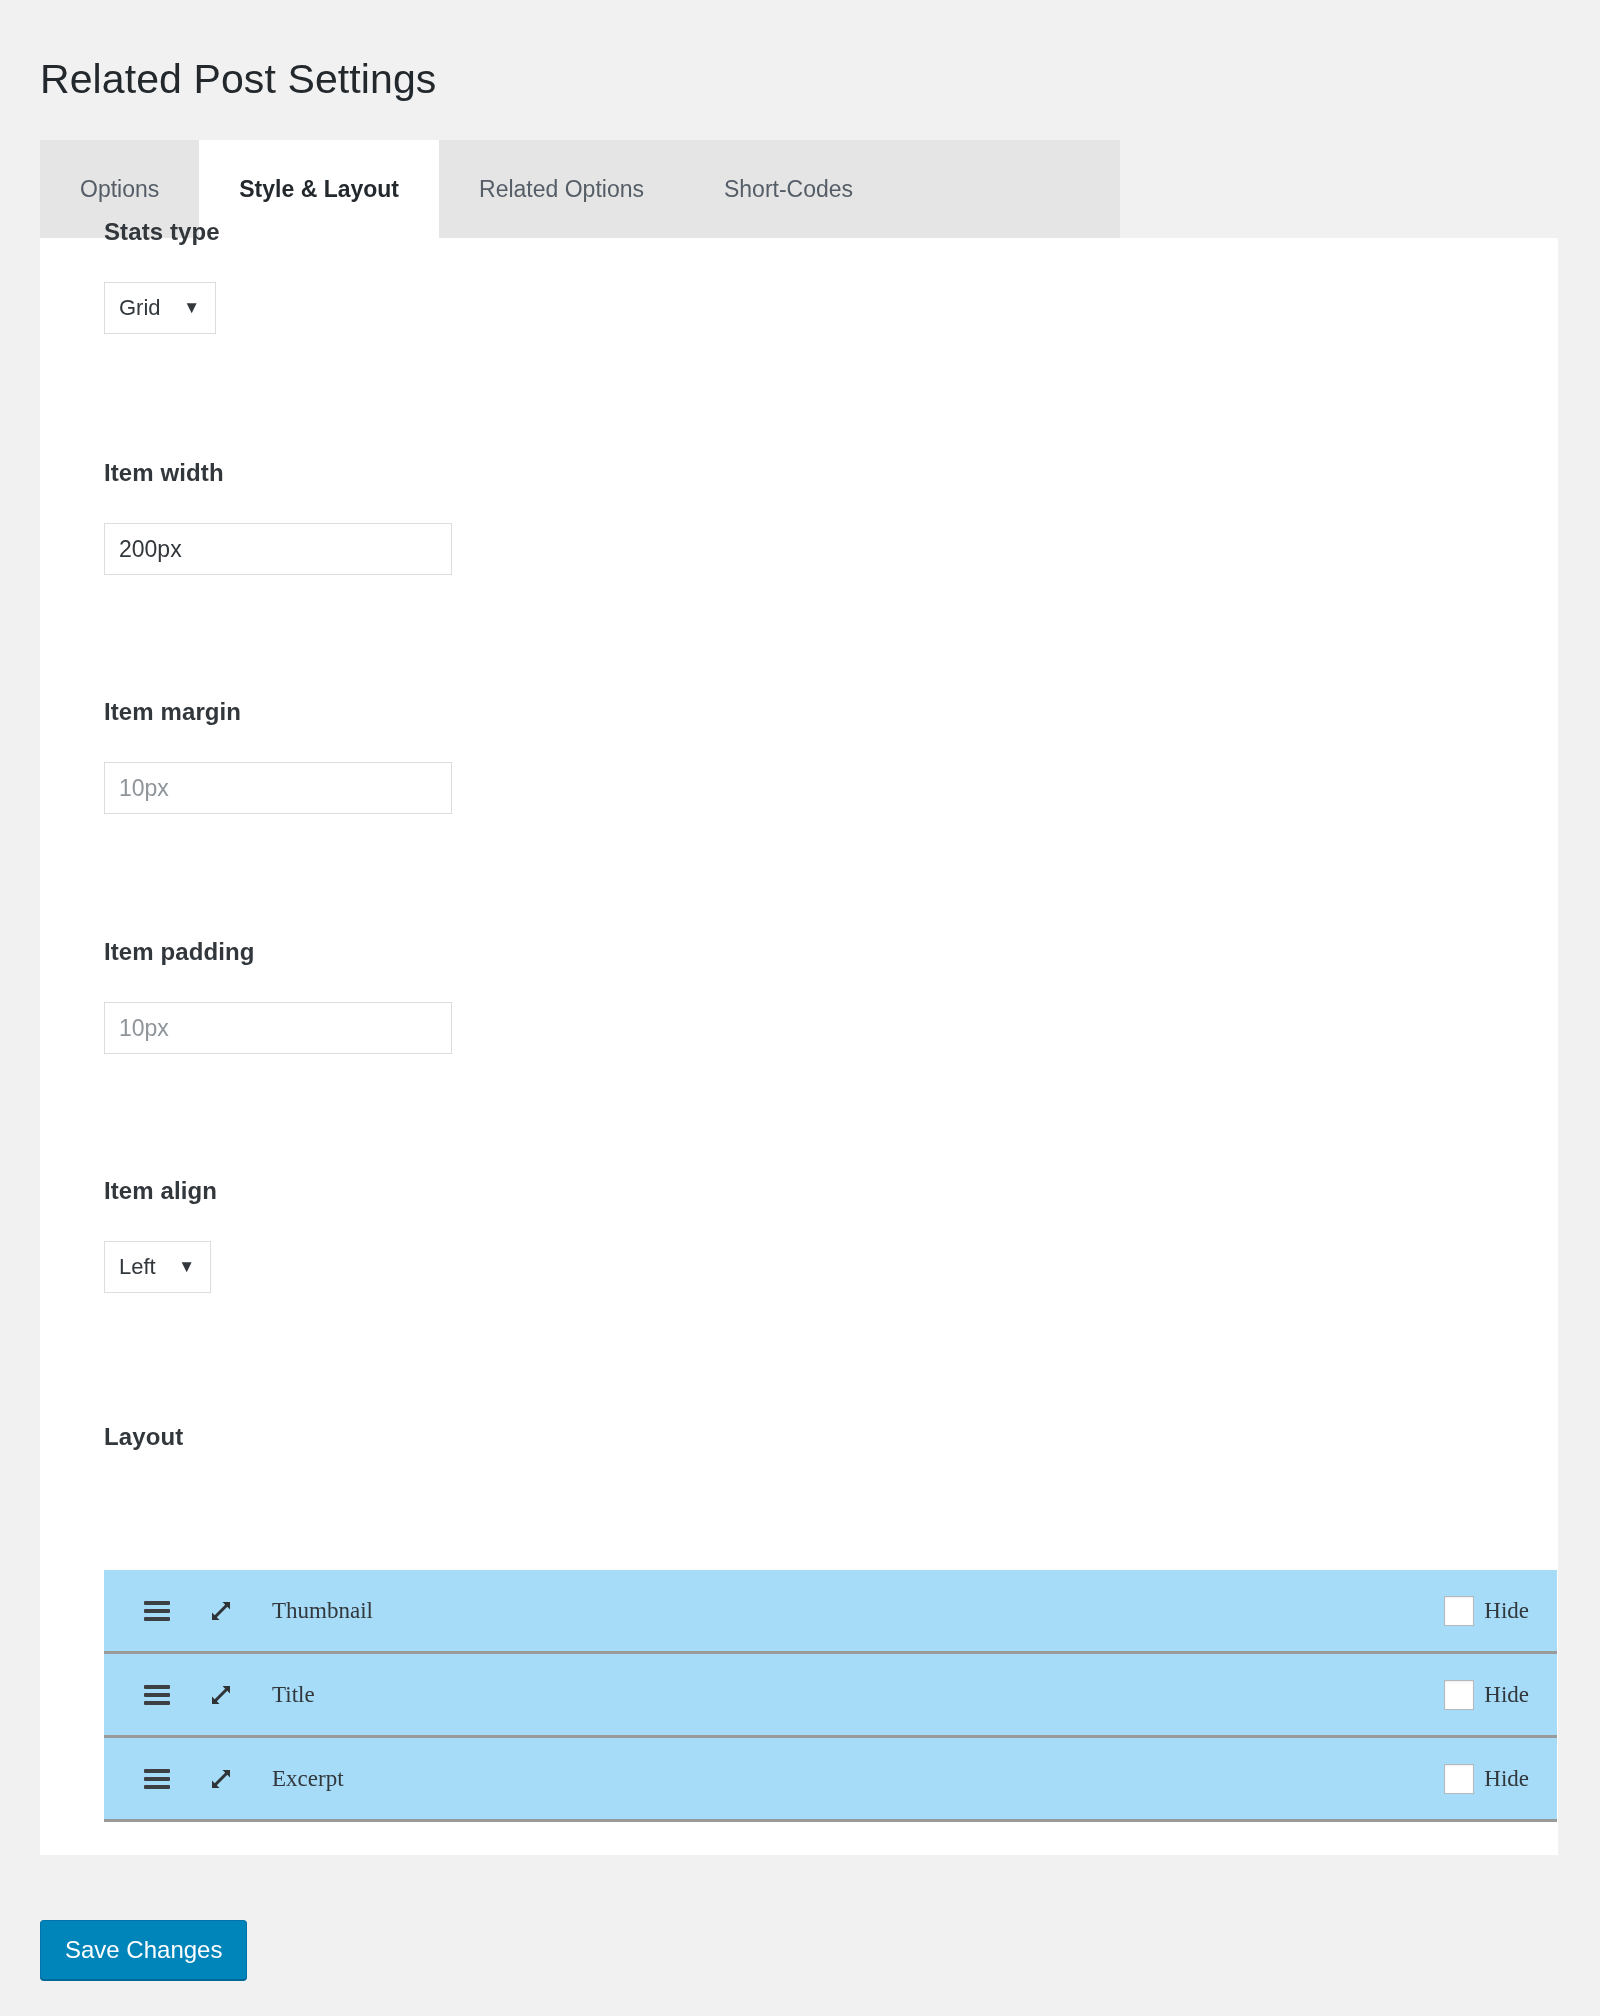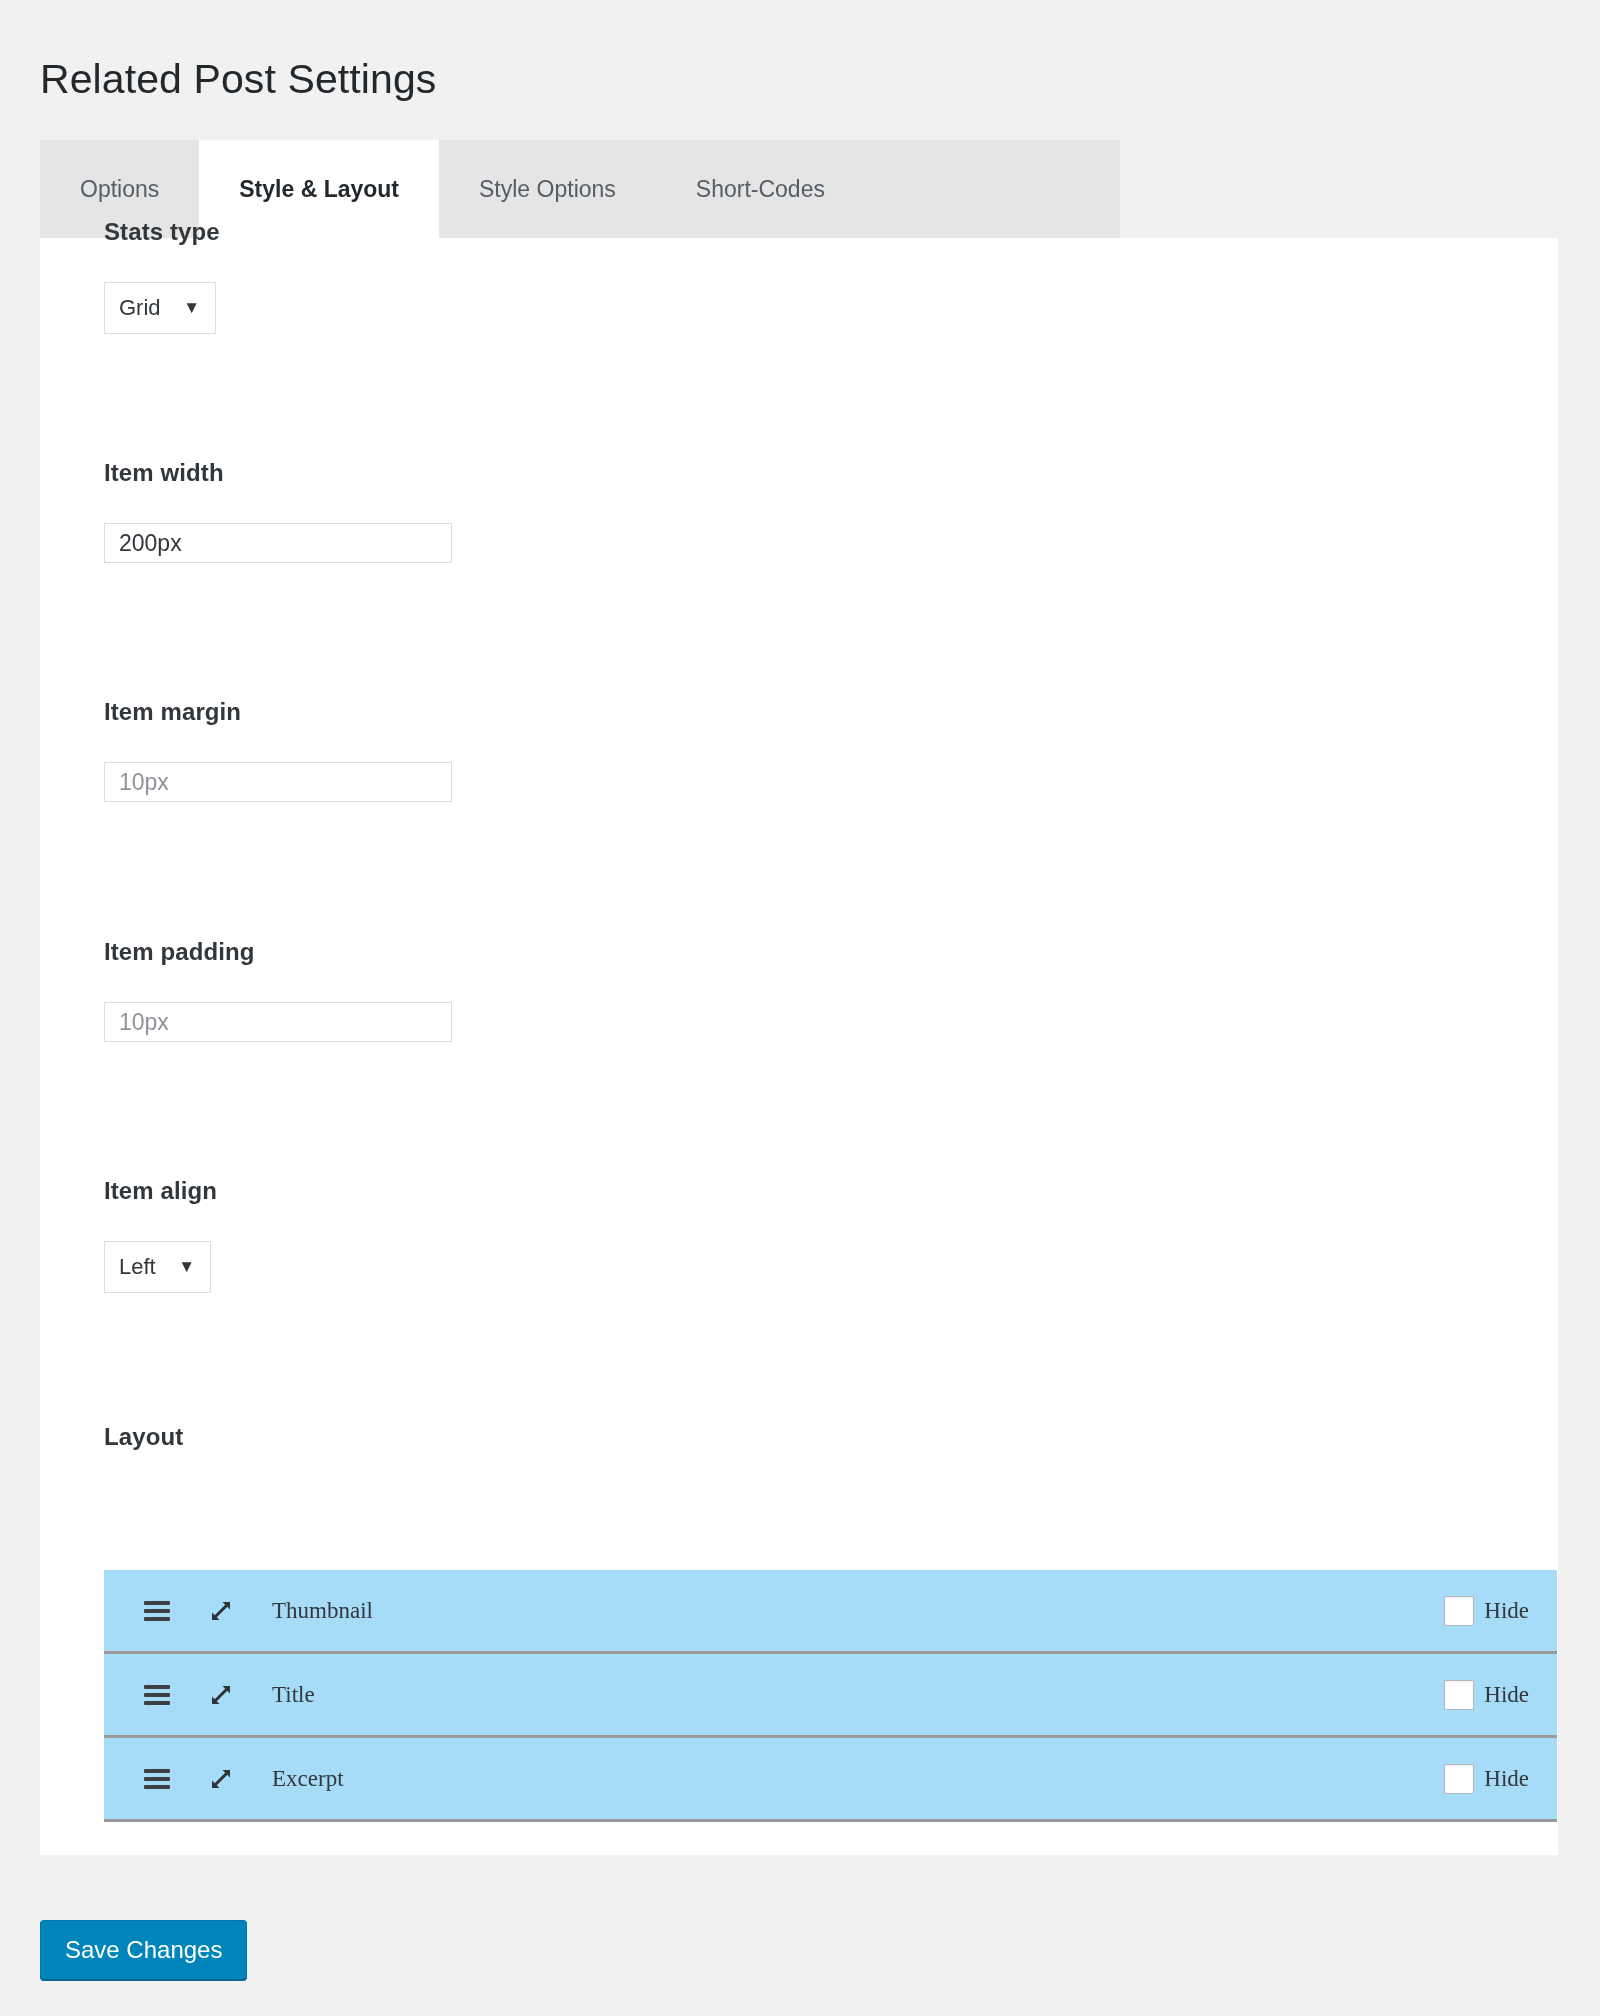--- a/index.html
+++ b/index.html
@@ -116,21 +116,21 @@
     font-size: 17px;
     color: #32373c;
     pointer-events: none;
   }
 
   
   .txt {
     display: block;
     margin-top: 36px;
     width: 348px;
-    height: 40px;
+    height: 52px;
     padding: 0 14px;
     font-size: 23px;
     font-family: "Liberation Sans", sans-serif;
     color: #32373c;
     background: #fff;
     border: 1px solid #ddd;
     border-radius: 0;
   }
   .txt::placeholder { color: #8e949a; opacity: 1; }
 
@@ -232,21 +232,21 @@
   <h1 class="page-title">Related Post Settings</h1>
 
   <div class="tab-strip">
     <div class="tab">
       <span>Options</span>
     </div>
     <div class="tab active">
       <span>Style &amp; Layout</span>
     </div>
     <div class="tab">
-      <span>Style Options</span>
+      <span>Related Options</span>
     </div>
     <div class="tab">
       <span>Short-Codes</span>
     </div>
   </div>
 
   <div class="panel">
 
     <div class="field-block" style="top:-20px;">
       <div class="field-label">Stats type</div>

